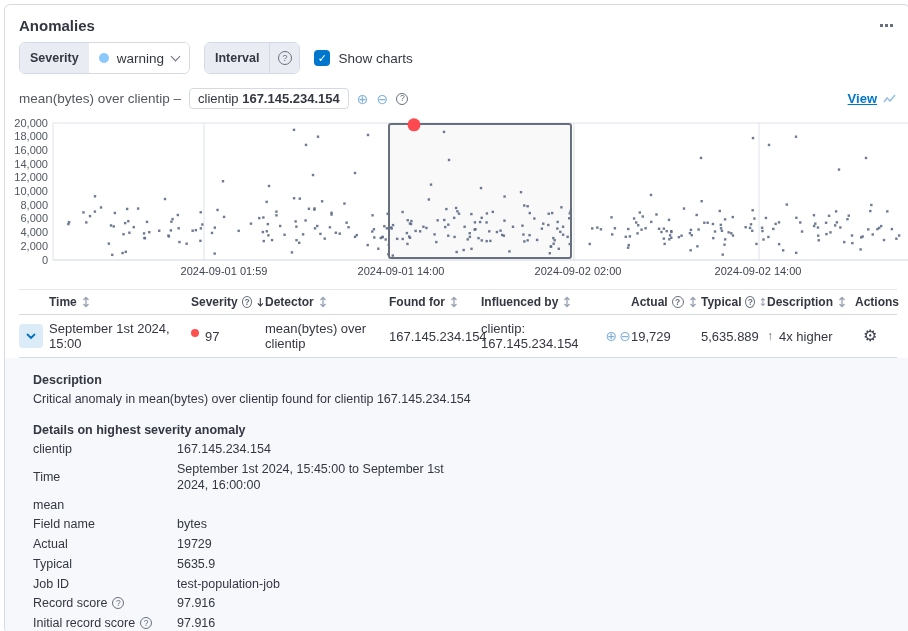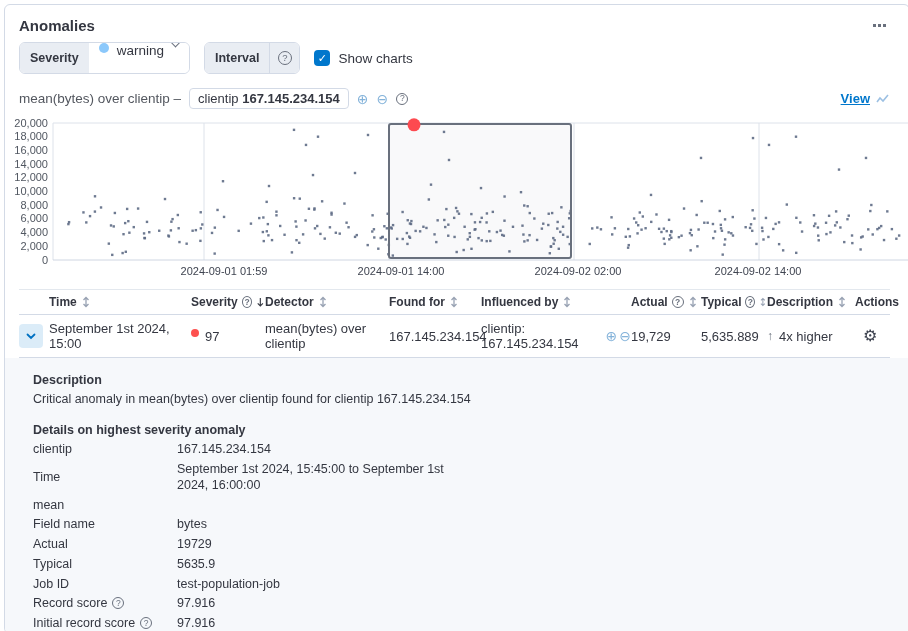--- a/index.html
+++ b/index.html
@@ -1,32 +1,32 @@
 <!DOCTYPE html>
 <html><head>
 <meta charset="utf-8">
 <style>
   html,body{margin:0;padding:0;background:#fff;width:908px;height:631px;overflow:hidden;
     font-family:"Liberation Sans","DejaVu Sans",sans-serif;color:#343741;}
   *{box-sizing:border-box;}
   .panel{position:absolute;left:4px;top:4px;width:906px;height:630px;background:#fff;
     border:1px solid #d3dae6;border-radius:6px;display:flex;flex-direction:column;overflow:hidden;}
-  .pad{padding-left:14px;padding-right:19px;}
+  .pad{padding-left:14px;padding-right:12px;}
 
   
   .panel-header{display:flex;justify-content:space-between;align-items:center;margin-top:12px;}
   .panel-title{font-size:15px;font-weight:bold;}
   .ellipsis-btn{display:flex;gap:2px;cursor:pointer;padding:4px;}
   .ellipsis-btn i{width:3px;height:3px;background:#69707d;display:block;}
 
   
   .filter-bar{display:flex;align-items:center;gap:14px;margin-top:8px;}
   .ctl-group{display:flex;align-items:stretch;height:32px;border:1px solid #d3dae6;border-radius:6px;overflow:hidden;background:#fff;}
   .ctl-label{background:#e9edf3;display:flex;align-items:center;padding:0 10px;font-size:12.5px;font-weight:bold;}
-  .ctl-value{display:flex;align-items:flex-start;gap:8px;padding:0 10px;font-size:13.5px;background:#fff;min-width:96px;}
+  .ctl-value{display:flex;align-items:center;gap:8px;padding:0 10px;font-size:13.5px;background:#fff;min-width:96px;}
   .ctl-help{background:#e9edf3;border-left:1px solid #d3dae6;display:flex;align-items:center;justify-content:center;width:30px;}
   .dot{border-radius:50%;display:inline-block;}
   .dot-warning{width:10px;height:10px;background:#8bc8fb;}
   .chev{width:7px;height:7px;border-right:1.6px solid #69707d;border-bottom:1.6px solid #69707d;
     transform:rotate(45deg);margin-top:-4px;display:inline-block;}
   .qicon{width:14px;height:14px;border:1px solid #69707d;border-radius:50%;color:#69707d;font-size:9.5px;
     display:inline-flex;align-items:center;justify-content:center;line-height:1;}
   .qicon.sm{width:12px;height:12px;font-size:8.5px;}
   .checkbox-wrap{display:flex;align-items:center;gap:8px;font-size:13.5px;cursor:pointer;}
   .checkbox{width:16px;height:16px;border-radius:4px;background:#0077cc;color:#fff;font-size:11px;

